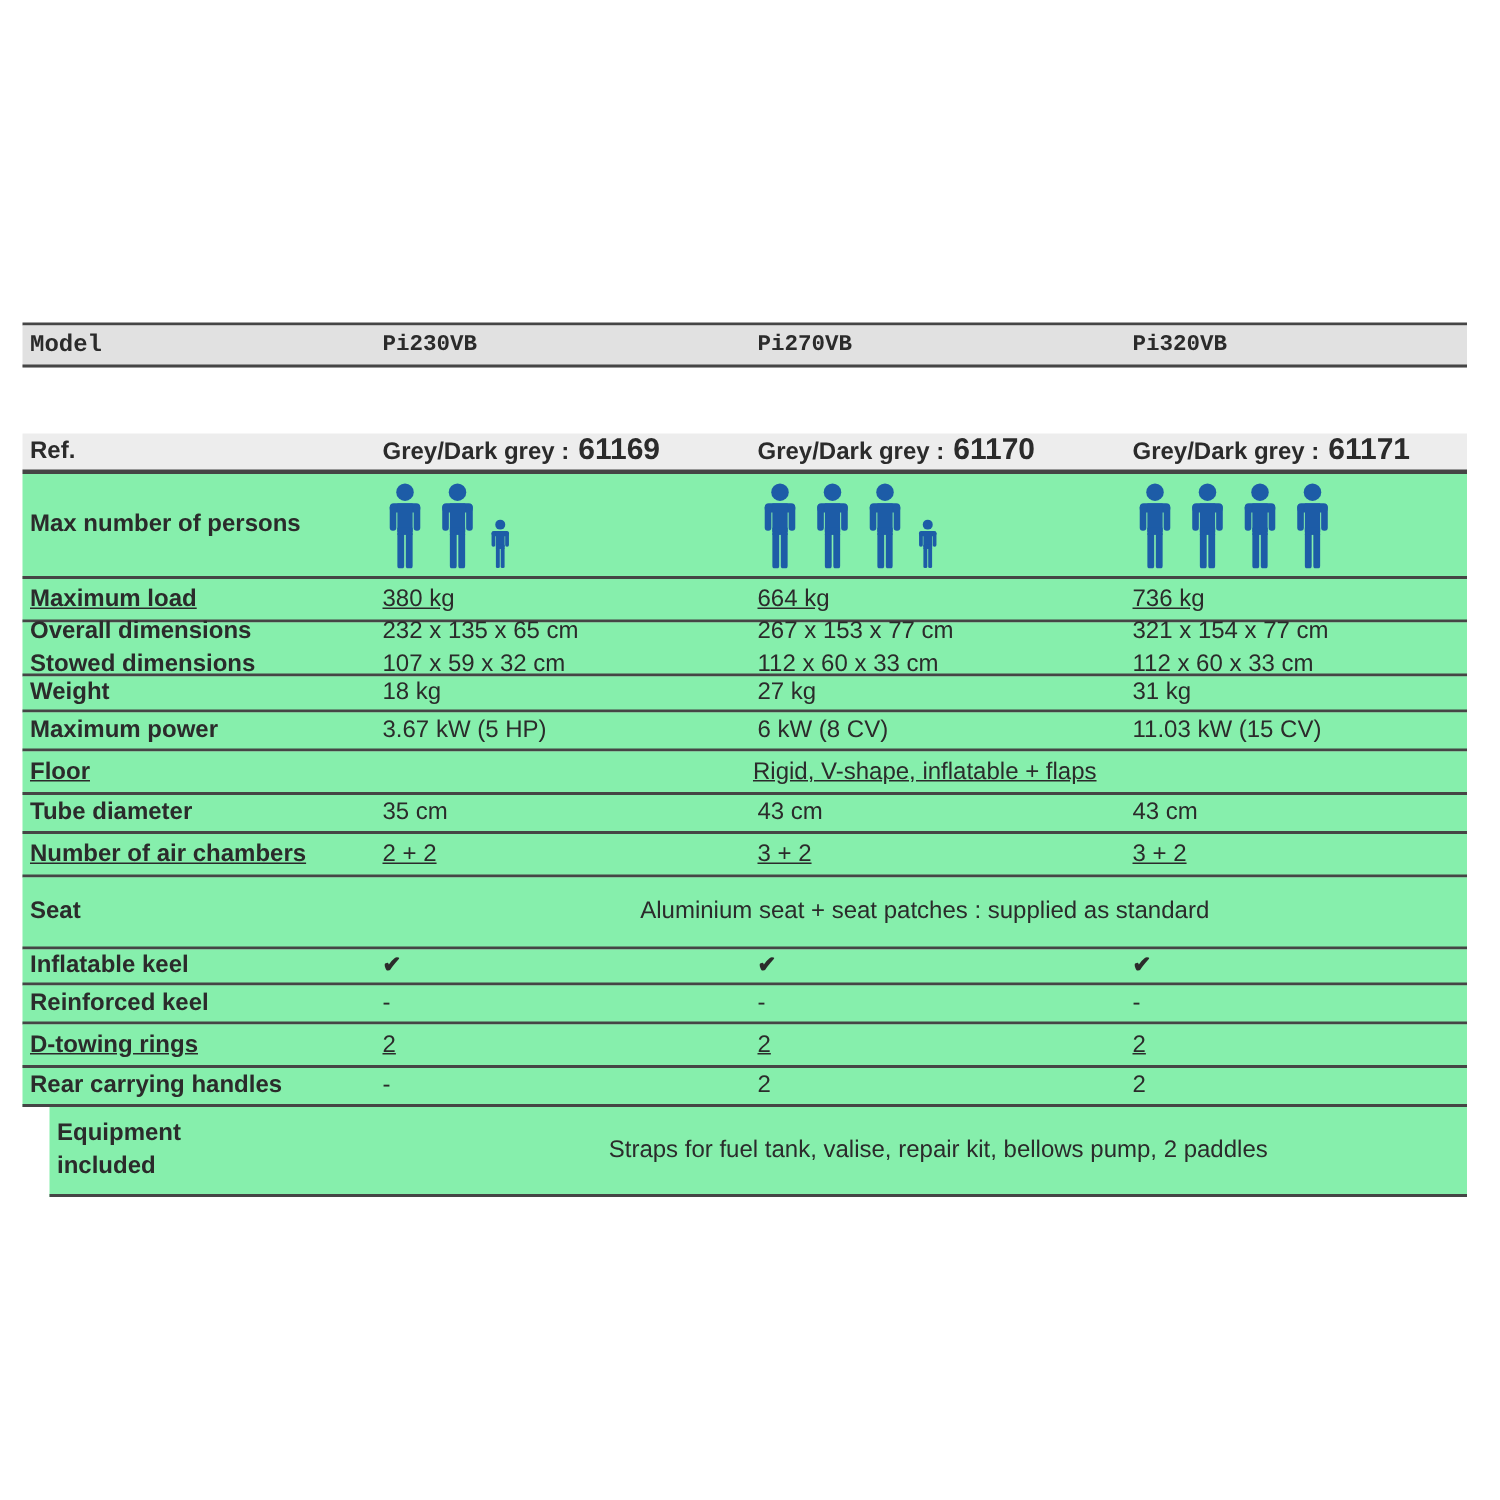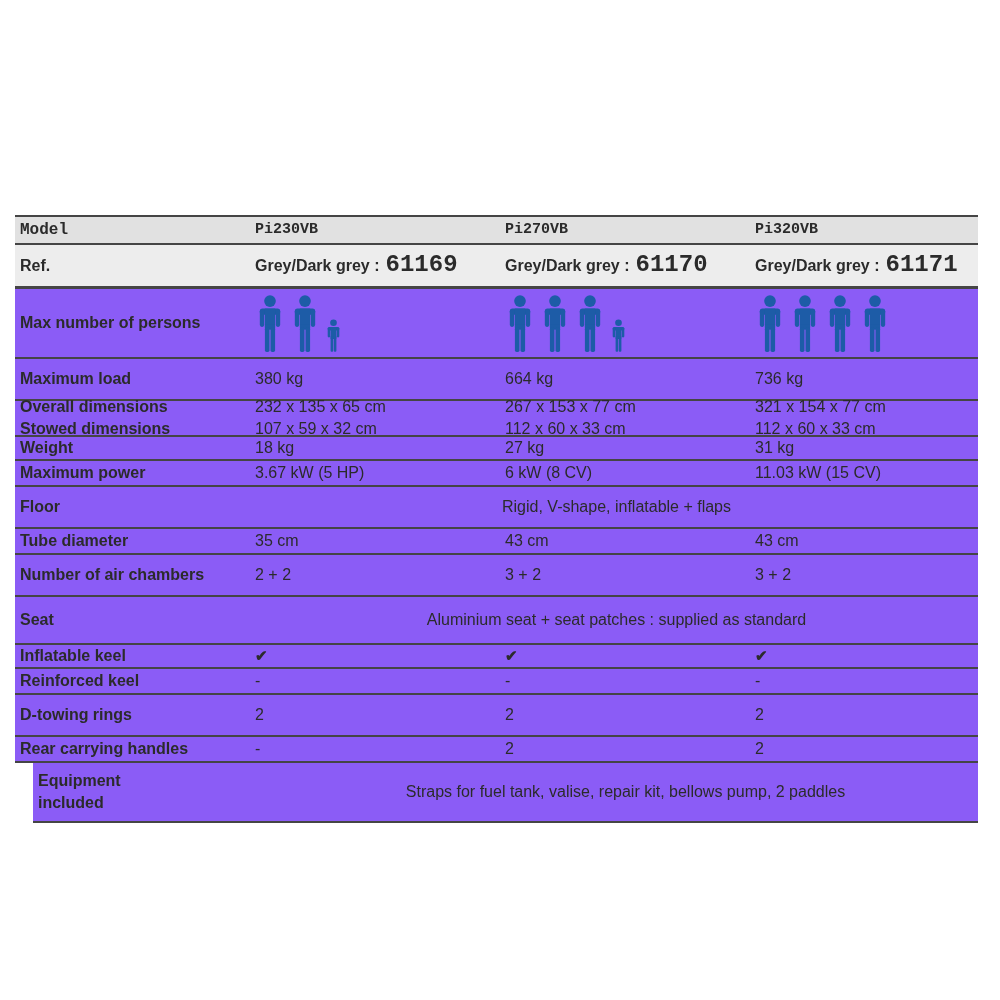--- a/index.html
+++ b/index.html
@@ -14,29 +14,29 @@
   .spec-table{
     position:absolute;
     left:15px;top:215px;
     width:963px;
     border-top:2px solid #454545;
   }
   .row{
     display:flex;
     align-items:stretch;
     border-bottom:2px solid #454545;
-    background:#8b5cf6;
+    background:#86efac;
     box-sizing:border-box;
   }
   .row.bg-model{background:#e1e1e1;font-family:Liberation Mono, monospace;}
   .row.bg-ref{background:#ededed;border-bottom-width:3px;}
   .h-model{height:28px;}
-  .h-ref{height:44px;}
+  .h-ref{height:27px;margin-top:44px;}
   .h-persons{height:70px;}
-  .h-25{height:42px;}
+  .h-25{height:29px;text-decoration:underline;}
   .h-24{height:24px;}
   .h-26{height:26px;}
   .h-dims{height:36px;}
   .h-seat{height:48px;}
   .h-equip{height:60px;margin-left:18px;}
   .cell-label{
     width:240px;
     min-width:240px;
     padding-left:5px;
     box-sizing:border-box;
@@ -61,21 +61,21 @@
   .cell-span{
     flex:1;
     font-size:16px;
     display:flex;
     align-items:center;
     justify-content:center;
     text-align:left;
   }
   .cell-head{font-weight:bold;font-size:15px;}
   .ref-prefix{font-weight:bold;font-size:16px;}
-  .ref-number{font-weight:bold;font-size:24px;margin-left:6px;font-family:Liberation Mono, monospace;}
+  .ref-number{font-weight:bold;font-size:20px;margin-left:6px;}
   .ref-line{display:flex;align-items:baseline;}
   .persons-cell{
     display:flex;
     align-items:flex-end;
     gap:5px;
     height:100%;
     box-sizing:border-box;
     padding-bottom:5px;
   }
   .cell-val .persons-cell{justify-content:flex-start;}

